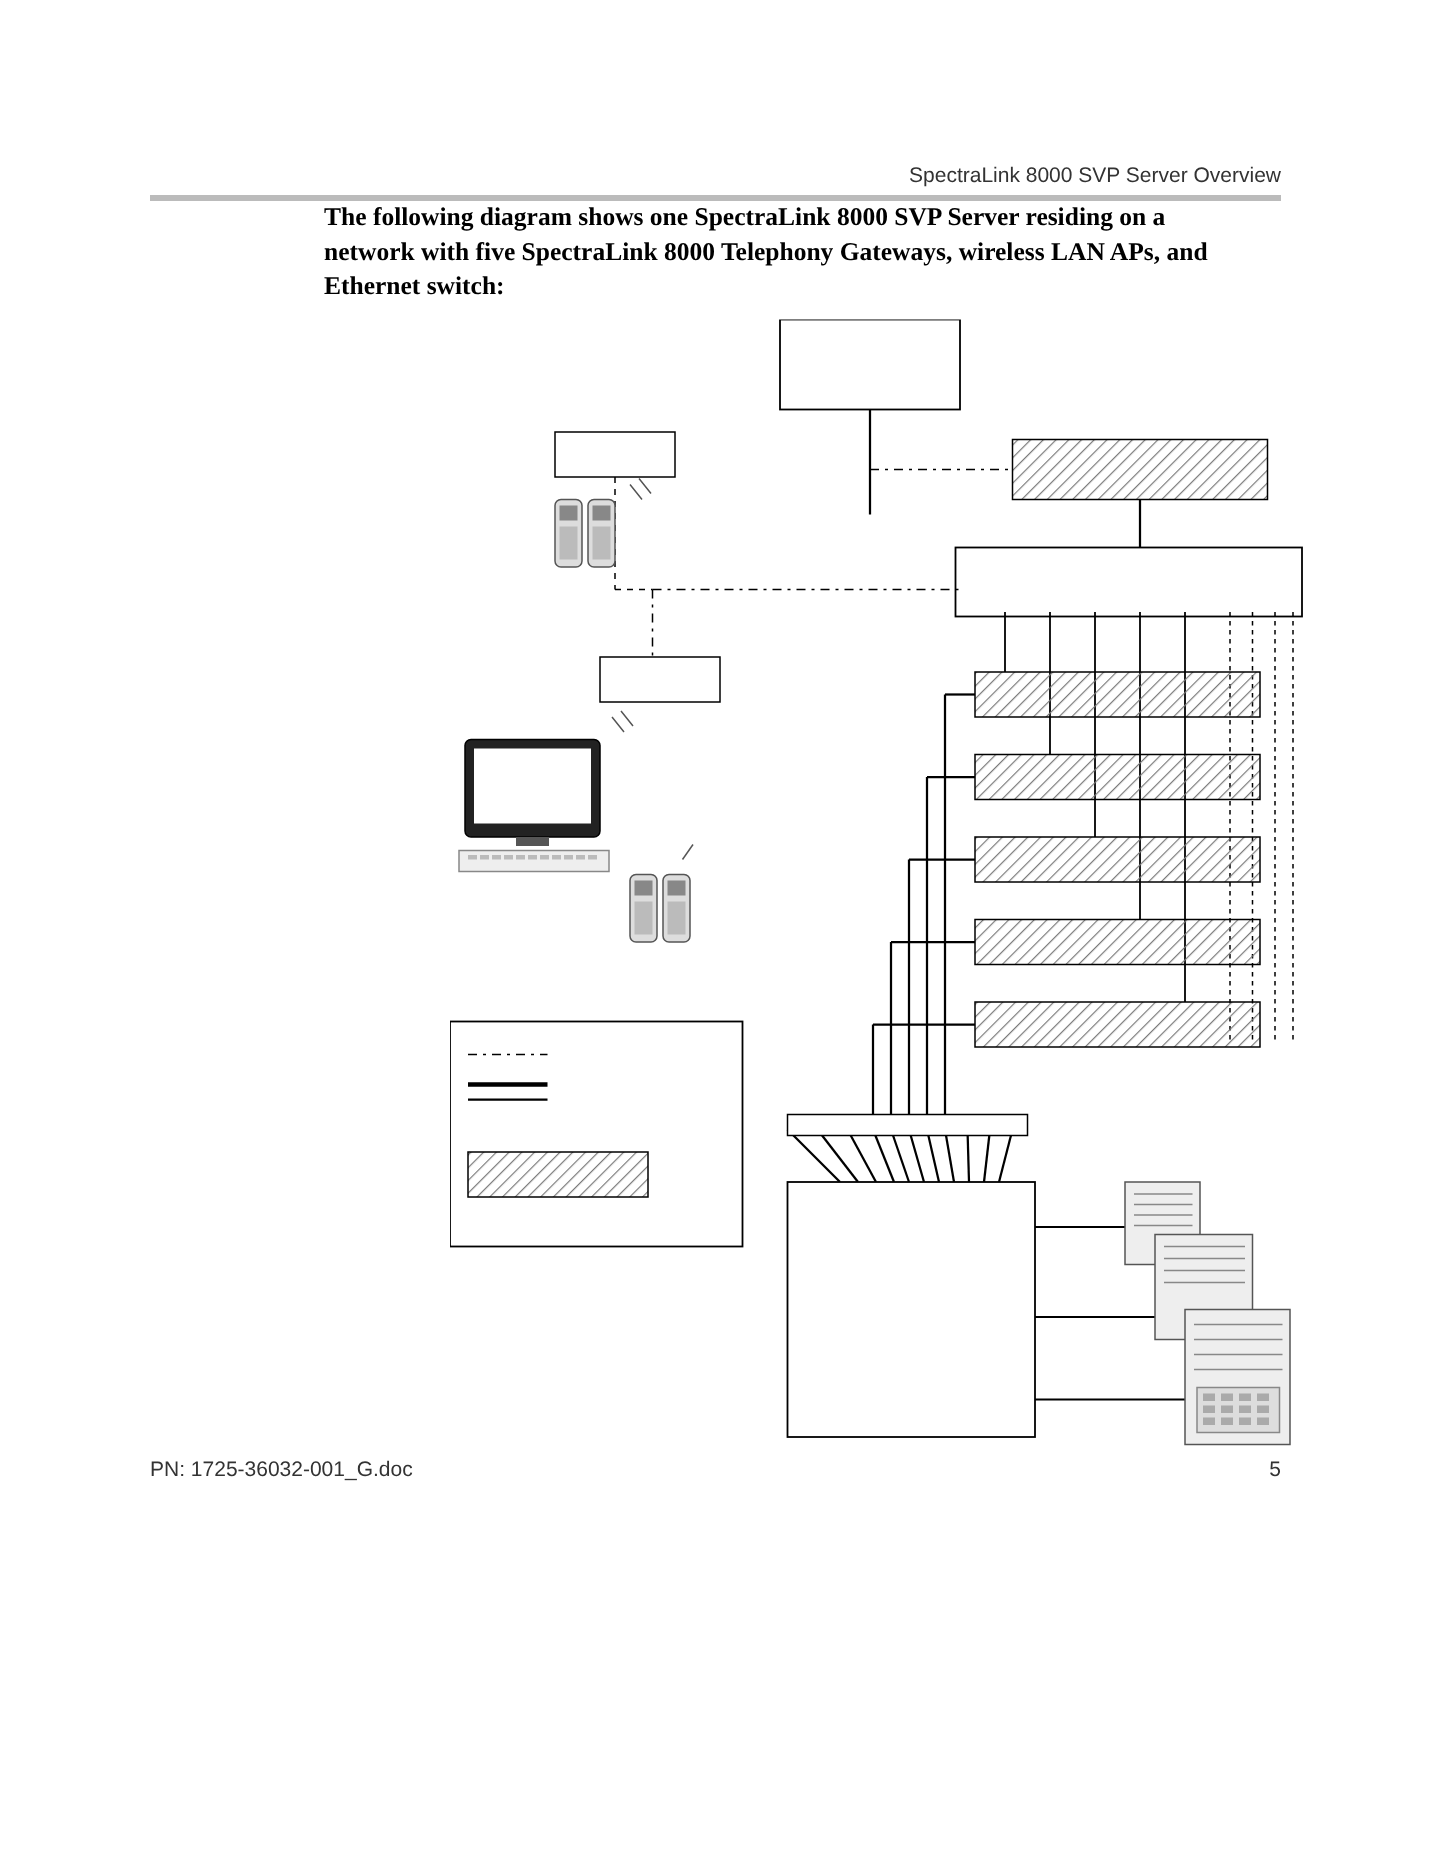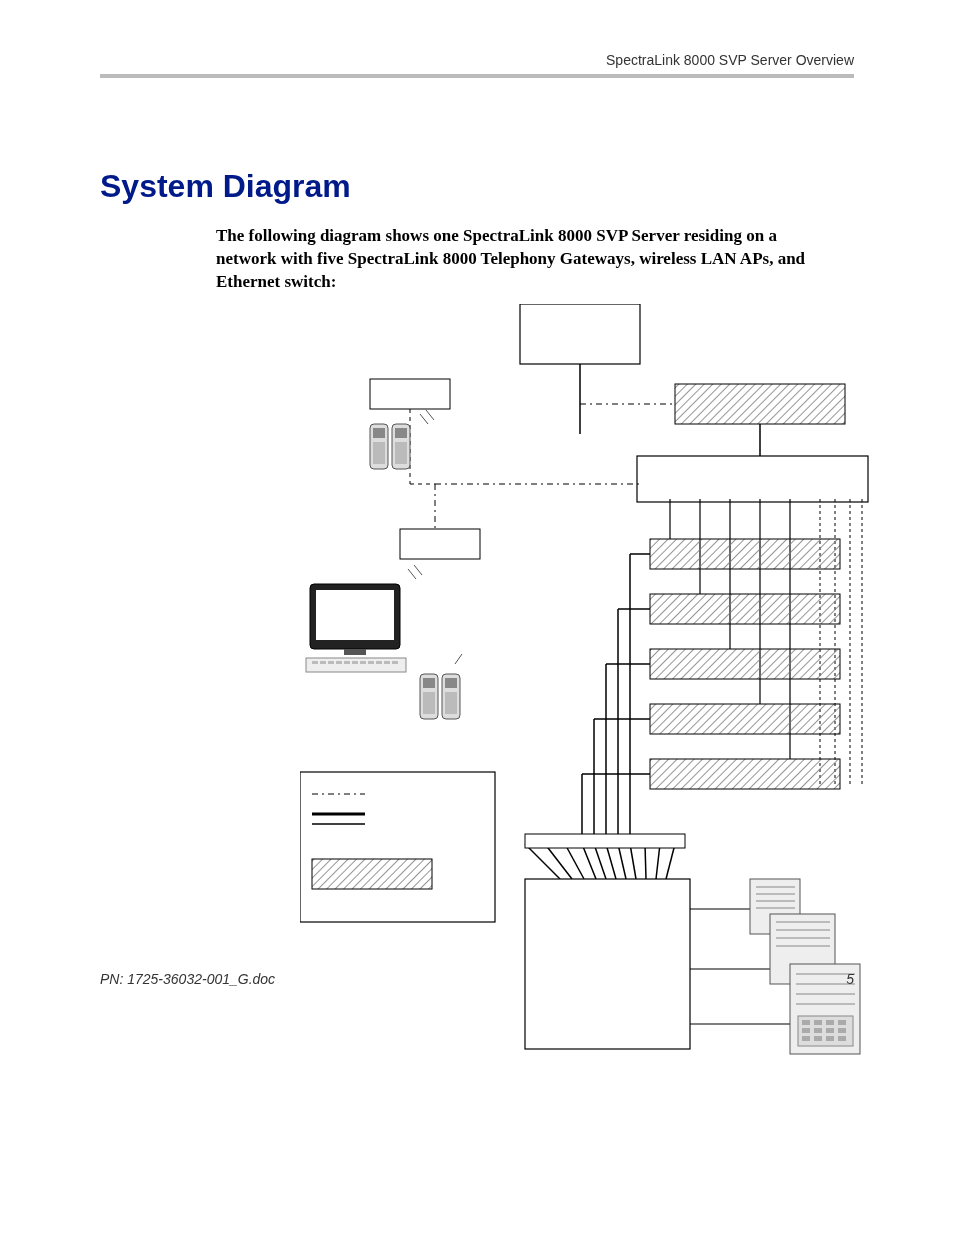--- a/index.html
+++ b/index.html
@@ -10,21 +10,21 @@
     width: 954px;
     height: 1235px;
     position: relative;
     color: #000;
   }
   .page {
     position: relative;
     width: 954px;
     height: 1047px;
     box-sizing: border-box;
-    padding: 52px 100px 60px 100px;
+    padding: 108px 100px 60px 100px;
   }
   .header {
     text-align: right;
     font-family: Verdana, Arial, sans-serif;
     font-size: 14px;
     color: #333;
     padding-bottom: 6px;
     border-bottom: 4px solid #bbb;
   }
   .title {
@@ -56,21 +56,20 @@
   .footer {
     position: absolute;
     bottom: 60px;
     left: 100px;
     right: 100px;
     display: flex;
     justify-content: space-between;
     font-family: Verdana, Arial, sans-serif;
     font-size: 14px;
     color: #333;
-    font-style: italic;
   }
   .hatched {
     fill: url(#hatch);
     stroke: #000;
     stroke-width: 1;
   }
   .box {
     fill: #fff;
     stroke: #000;
     stroke-width: 1.2;
@@ -82,21 +81,20 @@
   }
 </style>
 </head>
 <body>
 
 <div class="page">
   <div class="header">
     <span>SpectraLink 8000 SVP Server Overview</span>
   </div>
 
-  <div class="title">System Diagram</div>
 
   <div class="intro">The following diagram shows one SpectraLink 8000 SVP Server residing on a network with five SpectraLink 8000 Telephony Gateways, wireless LAN APs, and Ethernet switch:</div>
 
   <div class="diagram">
     <svg width="570" height="770" viewBox="0 0 570 770">
       <defs>
         <pattern id="hatch" patternUnits="userSpaceOnUse" width="6" height="6" patternTransform="rotate(45)">
           <line x1="0" y1="0" x2="0" y2="6" stroke="#7a7a7a" stroke-width="1.6"></line>
         </pattern>
       </defs>

